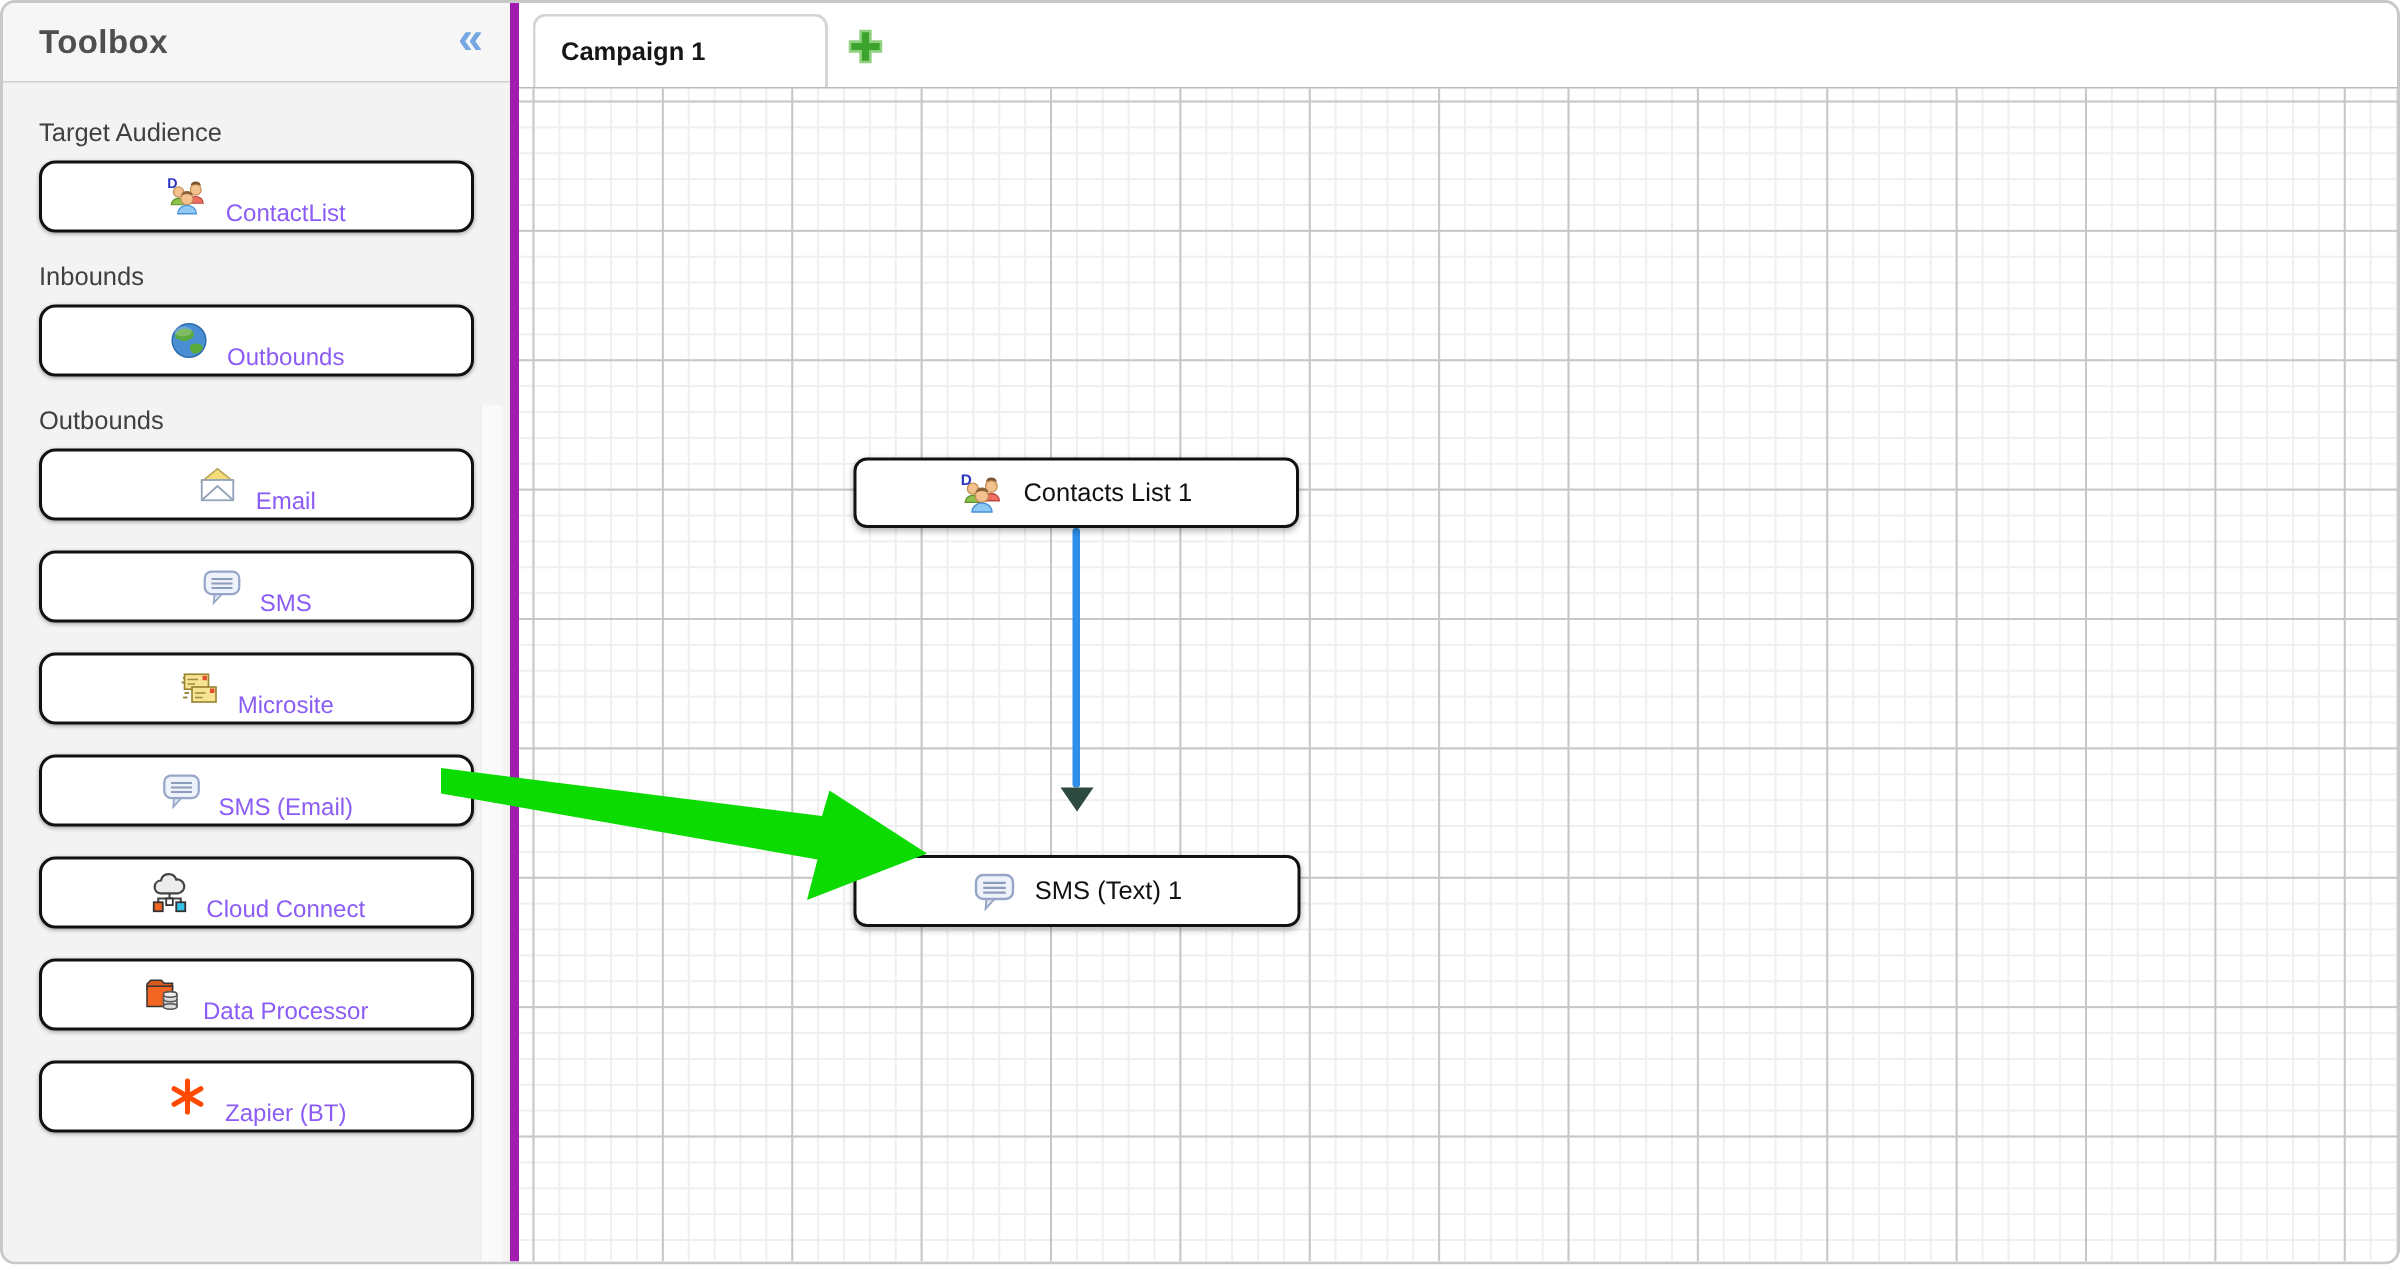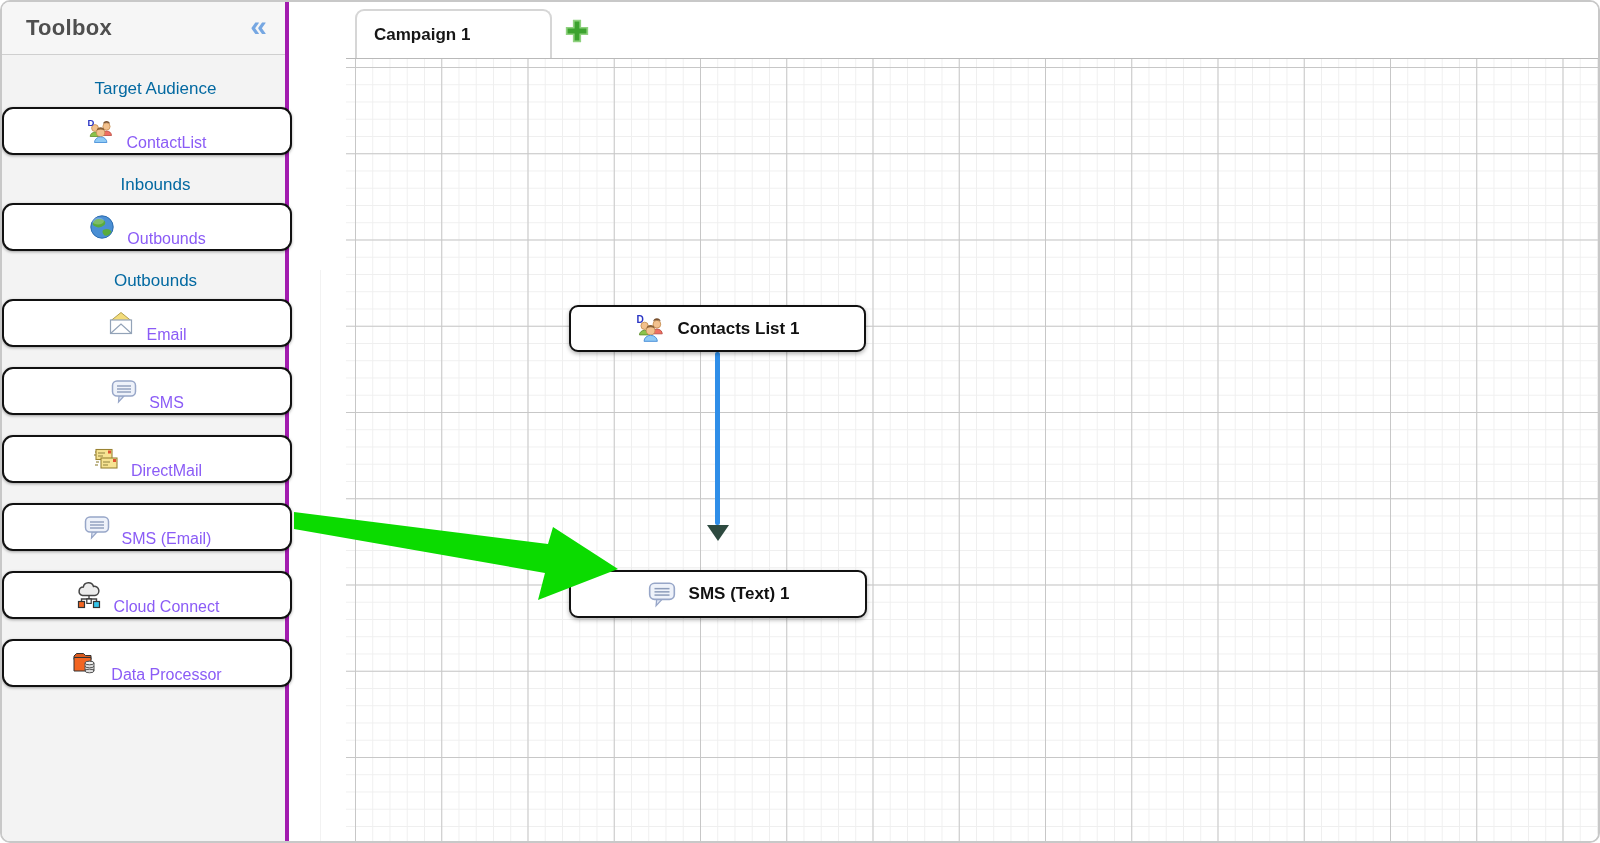--- a/index.html
+++ b/index.html
@@ -6,38 +6,38 @@
   html, body { width: 1600px; height: 843px; background: #fff; font-family: "Liberation Sans", sans-serif; }
 
   .frame {
     position: relative; width: 1600px; height: 843px;
     border: 2px solid #c8c8c8; border-radius: 10px;
     overflow: hidden; background: #fff;
   }
 
   
   .sidebar {
-    position: absolute; left: 0; top: 0; bottom: 0; width: 287px;
-    background: #f3f3f3; border-right: 4px solid #a21caf; z-index: 10; text-align: center;
+    position: absolute; left: 0; top: 0; bottom: 0; width: 344px;
+    background: #f3f3f3; border-right: 6px solid #a21caf; z-index: 10;
   }
   .sidebar-header {
     position: relative; height: 53px; background: #f6f6f6;
     border-bottom: 1px solid #cfcfcf;
     display: flex; align-items: center; justify-content: space-between;
     padding: 0 18px 0 24px;
   }
   .sidebar-title { font-size: 22px; font-weight: 600; color: #4f4f4f; letter-spacing: .3px; }
   .collapse-btn { font-size: 30px; color: #76a7e2; line-height: 1; cursor: pointer; font-weight: 700; margin-top: -4px; }
   .sidebar-scrolltrack {
     position: absolute; left: 318px; top: 268px; bottom: 0; width: 15px;
     background: rgba(255,255,255,0.6); border-left: 1px solid rgba(0,0,0,0.05);
   }
   .sidebar-content { padding-top: 12px; }
   .section-label {
-    font-size: 17px; color: #0369a1; margin: 12px 0 8px 24px; font-weight: 400;
+    font-size: 17px; color: #404040; margin: 12px 0 8px 24px; font-weight: 400;
   }
   .tool-btn {
     width: 290px; height: 48px; margin: 0 auto 20px auto;
     background: #fff; border: 2px solid #111; border-radius: 11px;
     box-shadow: 0 1px 3px rgba(0,0,0,0.35);
     display: flex; align-items: center; justify-content: center; gap: 11px;
     cursor: pointer;
   }
   .tool-btn .icon { width: 28px; height: 28px; display: inline-flex; align-items: center; justify-content: center; }
   .tool-btn .icon svg { width: 28px; height: 28px; }
@@ -74,21 +74,21 @@
     border-top: 1px solid #b9b9b9;
   }
   .node {
     position: absolute; background: #fff; border: 2px solid #111; border-radius: 9px;
     box-shadow: 0 2px 4px rgba(0,0,0,0.3);
     display: flex; align-items: center; justify-content: center; gap: 12px;
     cursor: pointer; z-index: 3;
   }
   .node .icon { width: 30px; height: 30px; display: inline-flex; }
   .node .icon svg { width: 30px; height: 30px; }
-  .node-label { font-size: 17px; font-weight: 700; color: #111; }
+  .node-label { font-size: 17px; font-weight: 400; color: #111; }
   .node-contacts { left: 223px; top: 246px; width: 297px; height: 47px; }
   .node-sms { left: 223px; top: 483px; width: 298px; height: 48px; margin-top: 28px; }
 
   .connector-line {
     position: absolute; left: 369px; top: 293px; width: 5px; height: 173px;
     background: #2f8ee8; border-radius: 2px; z-index: 2;
   }
   .connector-head {
     position: absolute; left: 361px; top: 466px; width: 0; height: 0;
     border-left: 11px solid transparent; border-right: 11px solid transparent;
@@ -177,21 +177,21 @@
               <line x1="6" y1="8" x2="13" y2="8" stroke="#9a8a45" stroke-width="1.1"></line>
               <line x1="6" y1="11" x2="11" y2="11" stroke="#9a8a45" stroke-width="1.1"></line>
               <line x1="4" y1="17" x2="7" y2="17" stroke="#9a8a45" stroke-width="1.2"></line>
               <line x1="3" y1="20" x2="6" y2="20" stroke="#9a8a45" stroke-width="1.2"></line>
               <rect x="9" y="13" width="16" height="10" fill="#f7e392" stroke="#9a8333" stroke-width="1.1"></rect>
               <rect x="21" y="14" width="3" height="3" fill="#e05030"></rect>
               <line x1="11" y1="17" x2="18" y2="17" stroke="#9a8a45" stroke-width="1.1"></line>
               <line x1="11" y1="20" x2="16" y2="20" stroke="#9a8a45" stroke-width="1.1"></line>
             </svg>
           </span>
-        <span class="tool-label">DirectMail</span>
+        <span class="tool-label">Microsite</span>
       </div>
       <div class="tool-btn">
         <span class="icon">
             <svg viewBox="0 0 28 28">
               <path d="M9 19 L8.5 25 L14 19 Z" fill="#dfe6f5" stroke="#97a6c8" stroke-width="1.2"></path>
               <rect x="2.5" y="4" width="23" height="15" rx="4.5" fill="#eef2fa" stroke="#97a6c8" stroke-width="1.5"></rect>
               <line x1="7" y1="9" x2="21" y2="9" stroke="#8d9cba" stroke-width="1.4"></line>
               <line x1="7" y1="12" x2="21" y2="12" stroke="#8d9cba" stroke-width="1.4"></line>
               <line x1="7" y1="15" x2="21" y2="15" stroke="#8d9cba" stroke-width="1.4"></line>
             </svg>
@@ -215,20 +215,32 @@
             <svg viewBox="0 0 28 28">
               <path d="M2 7 l2.5-2.5 h7 l2 2 h5.5 v4 h-17 Z" fill="#d85a1e" stroke="#333" stroke-width="1"></path>
               <path d="M2 22 V8.5 h17 V22 Z" fill="#f26522" stroke="#333" stroke-width="1"></path>
               <path d="M13 22 v-8 a4.5 1.8 0 0 1 9 0 v8 Z" fill="#dcdcdc" stroke="#555" stroke-width="1"></path>
               <ellipse cx="17.5" cy="14" rx="4.5" ry="1.8" fill="#eeeeee" stroke="#555" stroke-width="1"></ellipse>
               <path d="M13 17 a4.5 1.8 0 0 0 9 0 M13 20 a4.5 1.8 0 0 0 9 0" fill="none" stroke="#555" stroke-width="1"></path>
               <ellipse cx="17.5" cy="22" rx="4.5" ry="1.8" fill="#dcdcdc" stroke="#555" stroke-width="1"></ellipse>
             </svg>
           </span>
         <span class="tool-label">Data Processor</span>
+      </div>
+      <div class="tool-btn">
+        <span class="icon">
+            <svg viewBox="0 0 28 28">
+              <g fill="#ff4a00">
+                <rect x="12.3" y="2" width="3.4" height="24" rx="1.7"></rect>
+                <rect x="12.3" y="2" width="3.4" height="24" rx="1.7" transform="rotate(60 14 14)"></rect>
+                <rect x="12.3" y="2" width="3.4" height="24" rx="1.7" transform="rotate(120 14 14)"></rect>
+              </g>
+            </svg>
+          </span>
+        <span class="tool-label">Zapier (BT)</span>
       </div>
     </div>
     <div class="sidebar-scrolltrack"></div>
   </div>
 
   <div class="tabbar">
     <div class="tab">
       <span>Campaign 1</span>
     </div>
     <span class="add-tab">

